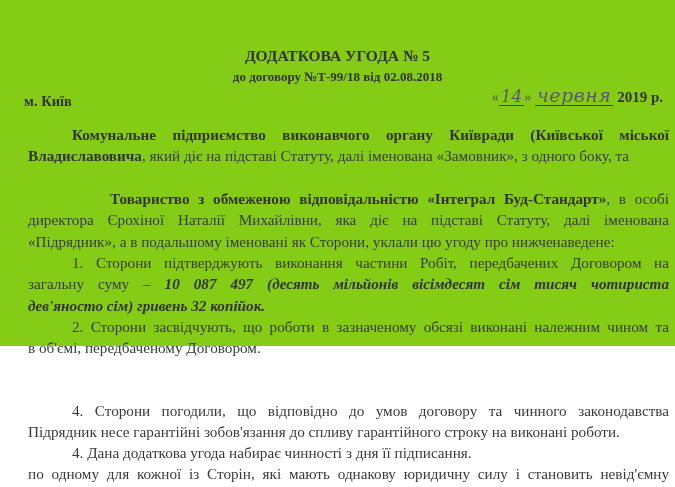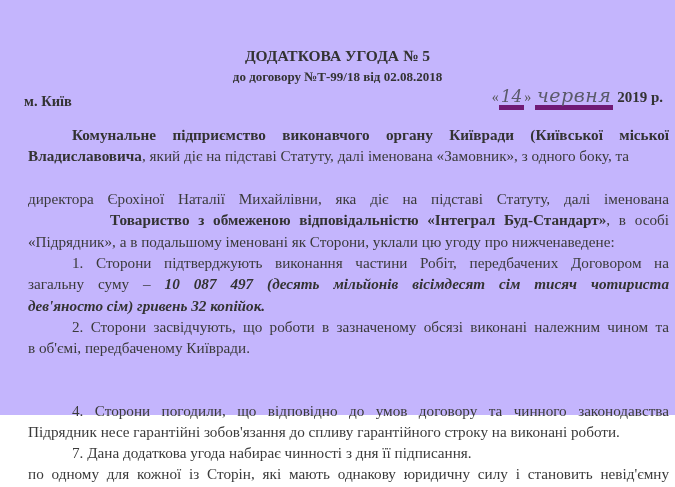--- a/index.html
+++ b/index.html
@@ -1,36 +1,36 @@
 <!DOCTYPE html>
 <html><head>
   <meta charset="utf-8">
   <style>
     html, body { margin: 0; padding: 0; background: #ffffff; }
     body { width: 675px; height: 487px; overflow: hidden; position: relative; }
     .page {
-      position: absolute; left: 0; top: 0; width: 675px; height: 415px;
-      background: #c4b5fd; color: #3a3a3a;
+      position: absolute; left: 0; top: 0; width: 675px; height: 346px;
+      background: #84cc16; color: #3a3a3a;
       font-family: "Liberation Serif", "DejaVu Serif", serif;
       font-size: 15.2px;
     }
     .title {
       position: absolute; left: 0; width: 675px; top: 47px;
       text-align: center; font-weight: bold; font-size: 15.5px; color: #333;
     }
     .subtitle {
       position: absolute; left: 0; width: 675px; top: 69px;
       text-align: center; font-weight: bold; font-size: 13px; color: #333;
     }
     .city { position: absolute; left: 24px; top: 93px; font-weight: bold; font-size: 14.5px; color: #333; }
     .date-line { position: absolute; right: 12px; top: 86px; font-size: 15px; font-weight: bold; color: #333; white-space: nowrap; }
     .hand {
       font-family: "DejaVu Serif", serif; font-style: italic; font-weight: normal;
       color: #5a5a6a; display: inline-block;
-      border-bottom: 5px solid #701a75; padding: 0 2px; line-height: 1;
+      border-bottom: 1px solid #701a75; padding: 0 2px; line-height: 1;
     }
     .hand.day { font-size: 17px; }
     .hand.month { font-size: 19px; letter-spacing: 0.5px; }
     .q { font-weight: normal; color: #555; font-size: 14px; }
     .para {
       position: absolute; left: 28px; width: 641px;
       line-height: 21.3px; text-align: justify; text-align-last: left;
     }
     .line { display: block; white-space: nowrap; }
     .jl { display: block; text-align: justify; text-align-last: justify; }
@@ -51,44 +51,44 @@
     <span class="hand month">червня</span>
     <span>2019 р.</span>
   </div>
 
   <div class="para" style="top:124px;">
     <span class="jl" style="padding-left:44px;"><b>Комунальне підприємство виконавчого органу Київради (Київської міської</b></span>
     <span class="line"><b>Владиславовича</b><span>, який діє на підставі Статуту, далі іменована «Замовник», з одного боку, та</span></span>
   </div>
 
   <div class="para" style="top:188px;">
+    <span class="jl" style="padding-left:82px;"><b>Товариство з обмеженою відповідальністю «Інтеграл Буд-Стандарт»</b><span>, в особі</span></span>
     <span class="jl">директора Єрохіної Наталії Михайлівни, яка діє на підставі Статуту, далі іменована</span>
-    <span class="jl" style="padding-left:82px;"><b>Товариство з обмеженою відповідальністю «Інтеграл Буд-Стандарт»</b><span>, в особі</span></span>
     <span class="line">«Підрядник», а в подальшому іменовані як Сторони, уклали цю угоду про нижченаведене:</span>
   </div>
 
   <div class="para" style="top:252px;">
     <span class="jl" style="padding-left:44px;">1. Сторони підтверджують виконання частини Робіт, передбачених Договором на</span>
     <span class="jl"><span>загальну суму – </span><span class="bi">10 087 497 (десять мільйонів вісімдесят сім тисяч чотириста</span></span>
     <span class="line bi">дев'яносто сім) гривень 32 копійок.</span>
   </div>
 
   <div class="para" style="top:316px;">
     <span class="jl" style="padding-left:44px;">2. Сторони засвідчують, що роботи в зазначеному обсязі виконані належним чином та</span>
-    <span class="line">в об'ємі, передбаченому Київради.</span>
+    <span class="line">в об'ємі, передбаченому Договором.</span>
   </div>
 
 
   <div class="para" style="top:400px;">
     <span class="jl" style="padding-left:44px;">4. Сторони погодили, що відповідно до умов договору та чинного законодавства</span>
     <span class="line">Підрядник несе гарантійні зобов'язання до спливу гарантійного строку на виконані роботи.</span>
   </div>
 
   <div class="para" style="top:442px;">
-    <span class="line" style="padding-left:44px;">7. Дана додаткова угода набирає чинності з дня її підписання.</span>
+    <span class="line" style="padding-left:44px;">4. Дана додаткова угода набирає чинності з дня її підписання.</span>
   </div>
 
   <div class="para" style="top:463px;">
     <span class="jl">по одному для кожної із Сторін, які мають однакову юридичну силу і становить невід'ємну</span>
 
   </div>
 
 </div>
 
 </body></html>

